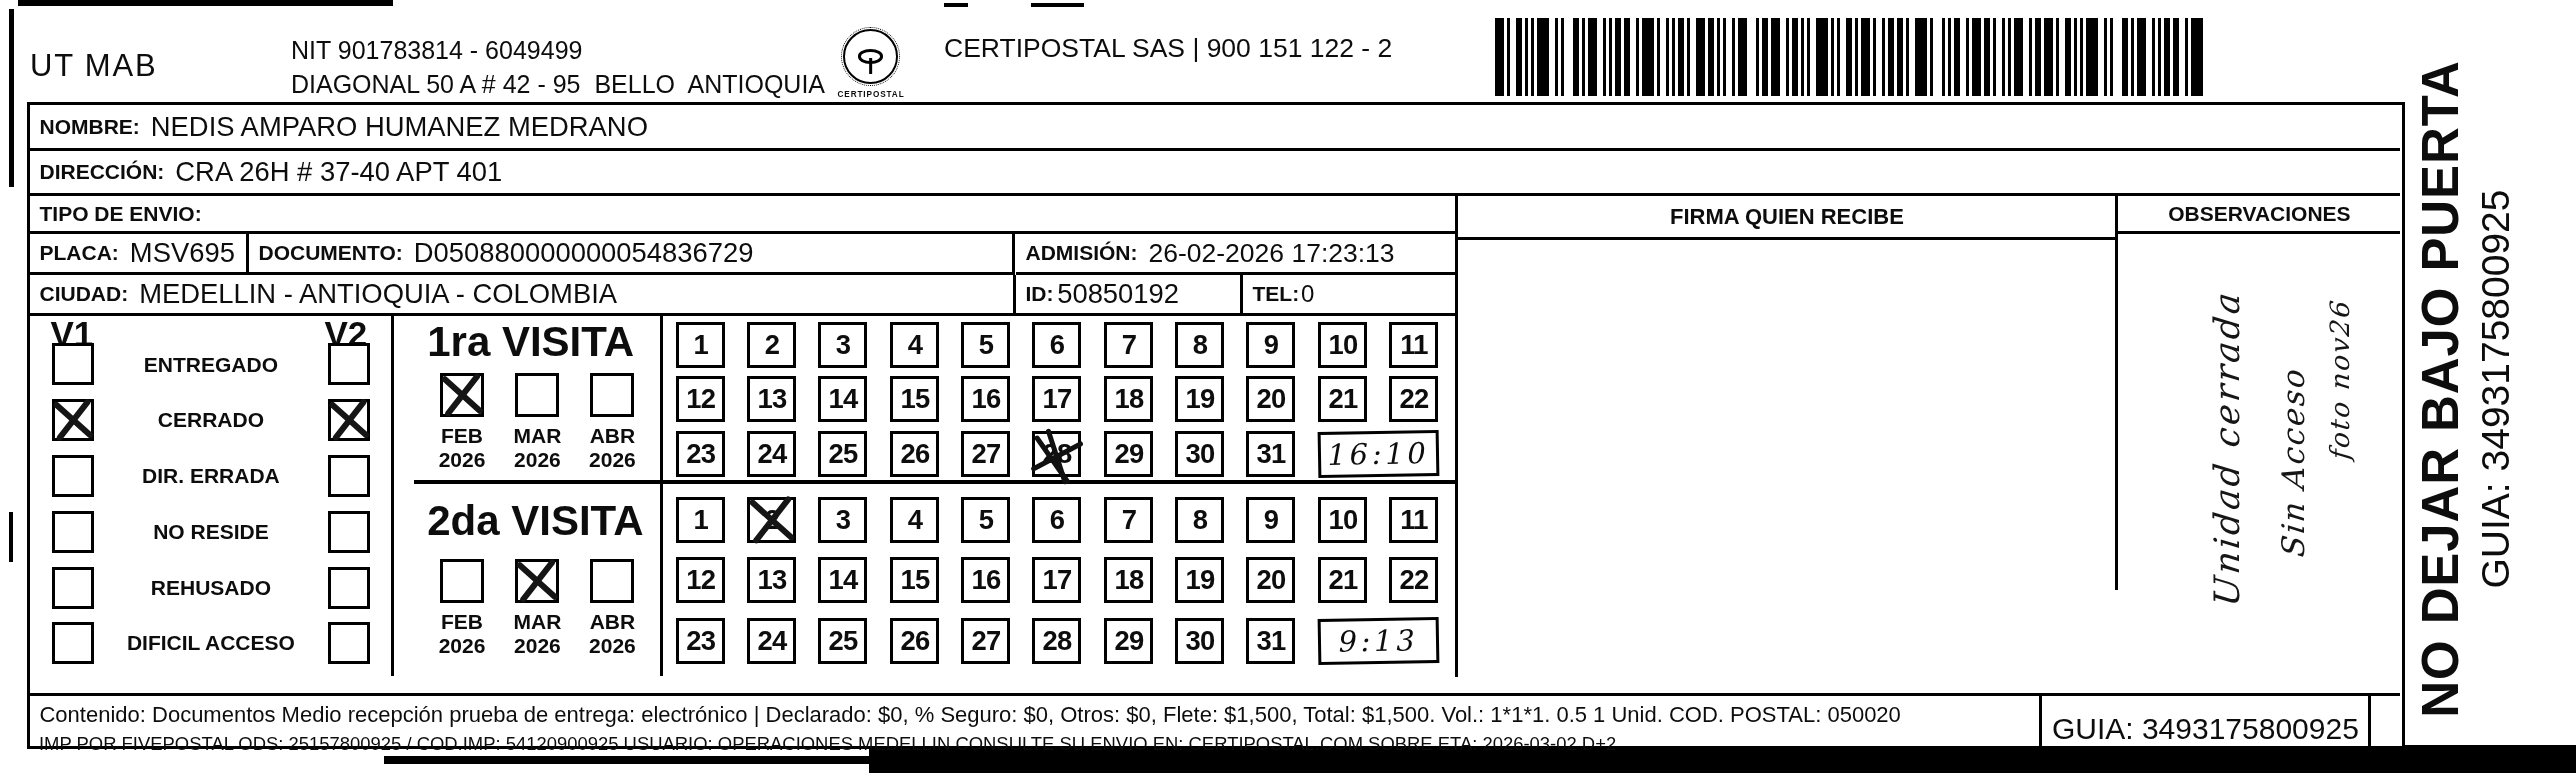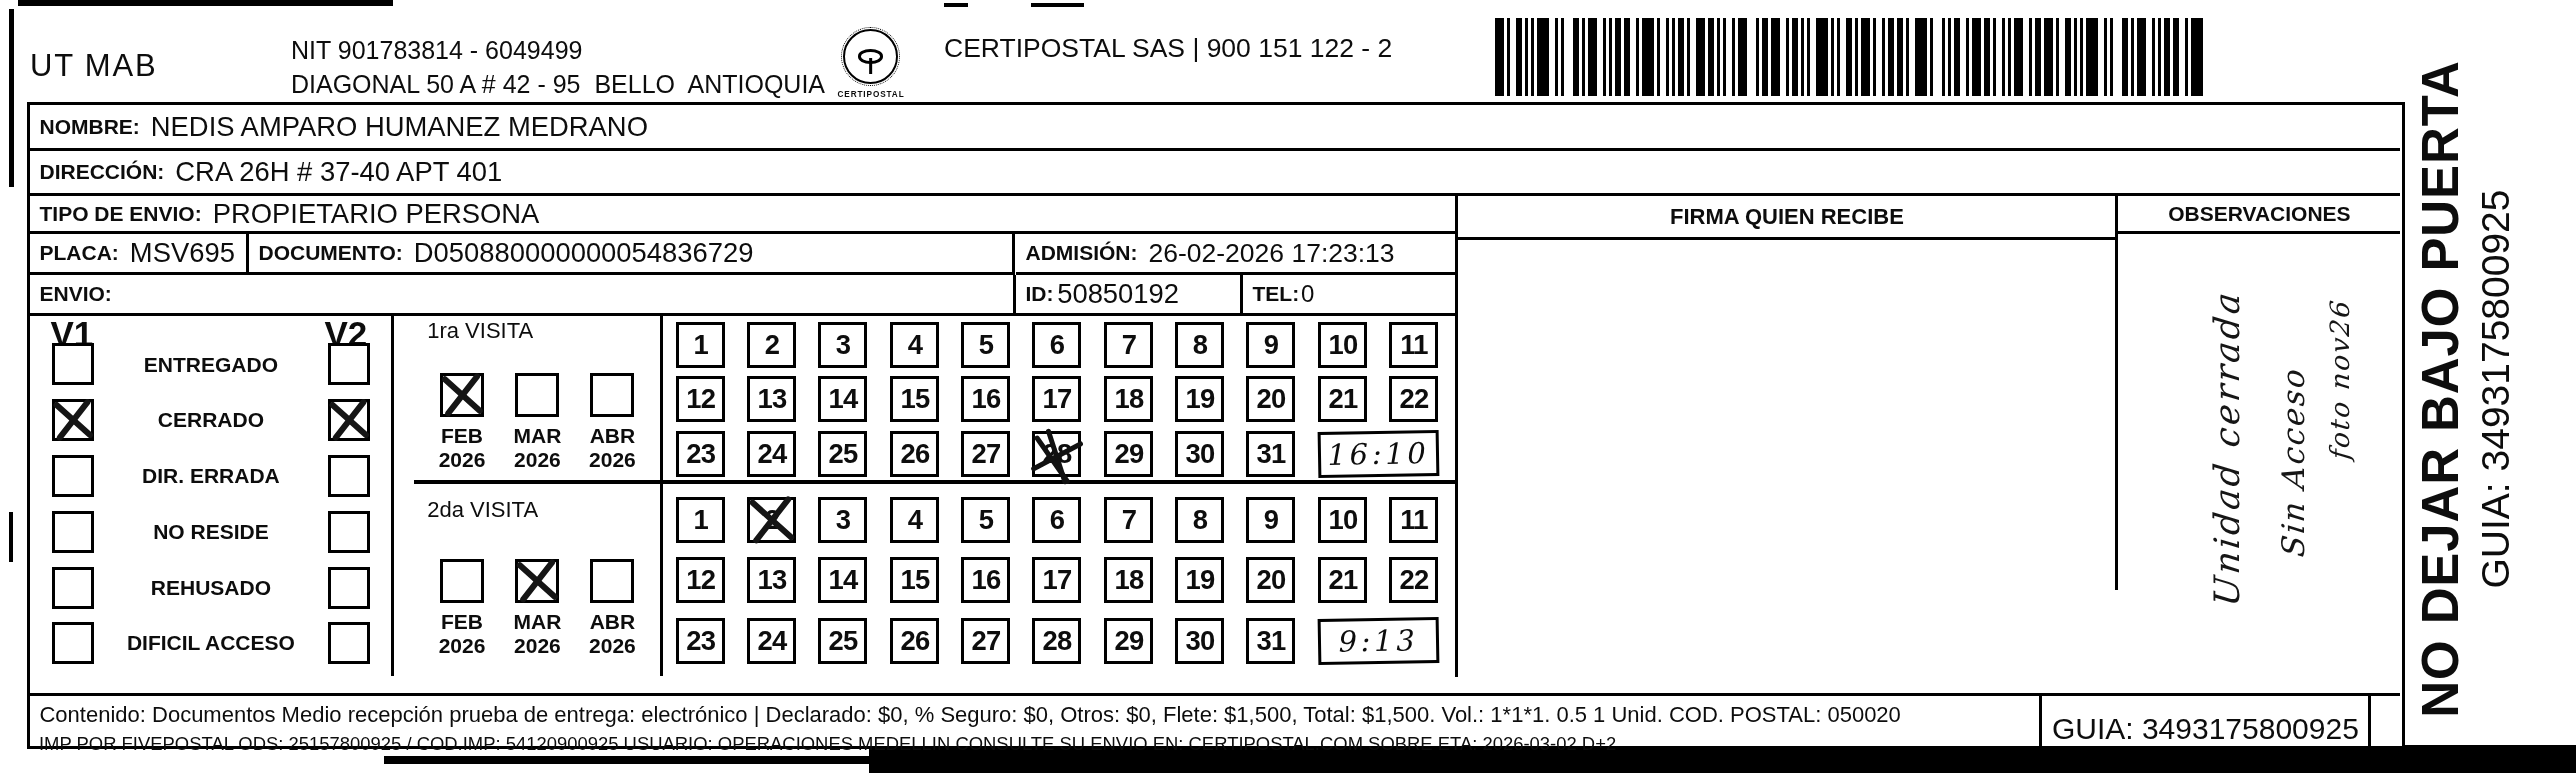--- a/index.html
+++ b/index.html
@@ -28,21 +28,21 @@
   .cell{position:absolute;display:flex;align-items:center;gap:11px;padding-left:9.1px}
   .flabel{font-weight:bold;font-size:21px;white-space:nowrap}
   .fvalue{font-size:27.4px;white-space:nowrap}
   .colhead{position:absolute;left:0;right:0;top:0;display:flex;align-items:center;justify-content:center;
            font-weight:bold}
   
   .vhead{position:absolute;font-size:35px;font-weight:bold}
   .cbox{position:absolute;border:3.7px solid #000;background:#fff}
   .opt-label{position:absolute;left:71px;width:219px;text-align:center;font-size:21px;font-weight:bold}
   
-  .visit-title{position:absolute;font-size:22px;font-weight:normal;white-space:nowrap}
+  .visit-title{position:absolute;font-size:42px;font-weight:bold;white-space:nowrap}
   .mlabel,.myear{position:absolute;width:66px;text-align:center;font-size:21px;font-weight:bold}
   .day{position:absolute;width:49px;height:46px;border:3.7px solid #000;display:flex;align-items:center;
        justify-content:center;font-size:27.4px;font-weight:bold;letter-spacing:-0.9px;background:#fff}
   .time-box{position:absolute;width:121px;height:46px;border:3.7px solid #000;display:flex;align-items:center;
             justify-content:center;font-family:"DejaVu Serif",serif;font-style:italic;font-size:29px;
             letter-spacing:3.7px;transform:rotate(-1deg);background:#fff}
   
   .xmark{position:absolute;left:-6.4px;top:-6.4px;width:calc(100% + 12.8px);height:calc(100% + 12.8px);pointer-events:none}
   .xmark i{position:absolute;left:-2%;top:50%;margin-top:-2.7px;width:104%;height:5.5px;background:#151515;border-radius:3.7px}
   .xmark .a{transform:rotate(42deg)}
@@ -176,38 +176,38 @@
       <span class="flabel">NOMBRE:</span>
       <span class="fvalue">NEDIS AMPARO HUMANEZ MEDRANO</span>
     </div>
     <div class="frow bb" style="left:0;top:46px;width:2370px;height:45px">
       <span class="flabel">DIRECCIÓN:</span>
       <span class="fvalue">CRA 26H # 37-40 APT 401</span>
     </div>
 
     <div class="frow bb" style="left:0;top:91px;width:1425px;height:38px">
       <span class="flabel">TIPO DE ENVIO:</span>
-      <span class="fvalue">PROPIETARIO PERSONA</span>
     </div>
 
     <div class="cell bb br" style="left:0;top:129px;width:219px;height:41px">
       <span class="flabel">PLACA:</span>
       <span class="fvalue">MSV695</span>
     </div>
     <div class="cell bb br" style="left:219px;top:129px;width:766px;height:41px">
       <span class="flabel">DOCUMENTO:</span>
       <span class="fvalue">D050880000000054836729</span>
     </div>
     <div class="cell bb" style="left:986px;top:129px;width:439px;height:41px">
       <span class="flabel">ADMISIÓN:</span>
       <span class="fvalue" style="font-size:26.5px">26-02-2026 17:23:13</span>
     </div>
 
     <div class="cell bb br" style="left:0;top:170px;width:986px;height:41px">
-      <span class="flabel">ENVIO:</span>
+      <span class="flabel">CIUDAD:</span>
+      <span class="fvalue">MEDELLIN - ANTIOQUIA - COLOMBIA</span>
     </div>
     <div class="cell bb br" style="left:986px;top:170px;width:227px;height:41px;gap:3.7px">
       <span class="flabel">ID:</span>
       <span class="fvalue">50850192</span>
     </div>
     <div class="cell bb" style="left:1213px;top:170px;width:212px;height:41px;gap:1.8px">
       <span class="flabel">TEL:</span>
       <span class="fvalue" style="font-size:24px">0</span>
     </div>
 

